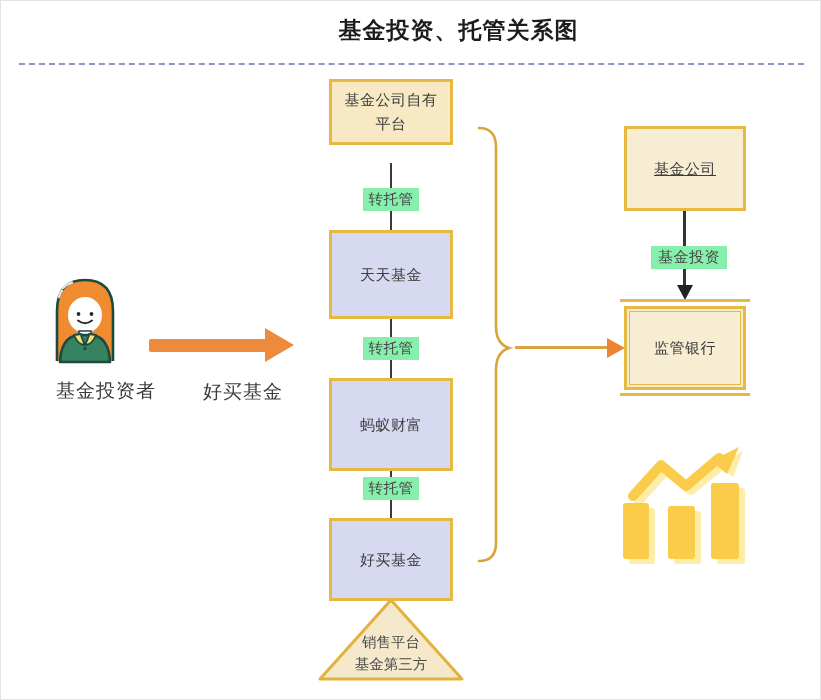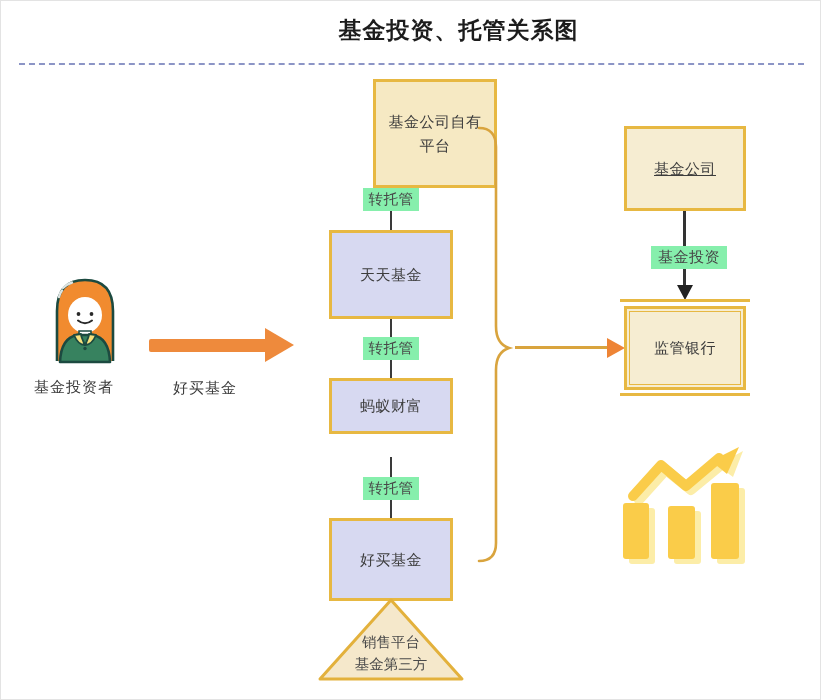--- a/index.html
+++ b/index.html
@@ -23,21 +23,21 @@
   }
   .cream{background:#f6e9c3;}
   .cream2{background:#f6edd2;}
   .lavender{background:#d7d9f1;}
   .vline{position:absolute;width:2px;background:#3a3a3a;}
   .edge-label{
     position:absolute;background:#86efac;text-align:center;
     font-size:14.5px;color:#474747;padding:2px 0;letter-spacing:0.5px;
   }
   .caption{
-    position:absolute;text-align:left;font-size:15px;color:#3b3b3b;letter-spacing:1px;
+    position:absolute;text-align:right;font-size:19px;color:#3b3b3b;letter-spacing:1px;
   }
   
   .arrow-shaft{position:absolute;left:148px;top:338px;width:118px;height:13px;background:#ee8a3c;border-radius:2px;}
   .arrow-head{
     position:absolute;left:264px;top:327px;width:0;height:0;
     border-top:17px solid transparent;border-bottom:17px solid transparent;
     border-left:29px solid #ee8a3c;
   }
   
   .gold-line{position:absolute;left:514px;top:345px;width:94px;height:3px;background:#d9a43e;}
@@ -87,31 +87,31 @@
   <div class="caption" style="left:33px;top:377px;width:122px;">基金投资者</div>
 
   <div class="arrow-shaft"></div>
   <div class="arrow-head"></div>
   <div class="caption" style="left:172px;top:378px;width:110px;">好买基金</div>
 
   <div class="vline" style="left:389px;top:162px;height:68px;"></div>
   <div class="vline" style="left:389px;top:317px;height:61px;"></div>
   <div class="vline" style="left:389px;top:456px;height:62px;"></div>
 
-  <div class="node cream" style="left:328px;top:78px;width:124px;height:109px;padding:0 11px;margin-left:44px;">
+  <div class="node cream" style="left:328px;top:78px;width:124px;height:66px;padding:0 11px;">
     <span>基金公司自有平台</span>
   </div>
   <div class="edge-label" style="left:362px;top:187px;width:56px;">转托管</div>
 
   <div class="node lavender" style="left:328px;top:229px;width:124px;height:89px;">
     <span>天天基金</span>
   </div>
   <div class="edge-label" style="left:362px;top:336px;width:56px;">转托管</div>
 
-  <div class="node lavender" style="left:328px;top:377px;width:124px;height:56px;">
+  <div class="node lavender" style="left:328px;top:377px;width:124px;height:93px;">
     <span>蚂蚁财富</span>
   </div>
   <div class="edge-label" style="left:362px;top:476px;width:56px;">转托管</div>
 
   <div class="node lavender" style="left:328px;top:517px;width:124px;height:83px;">
     <span>好买基金</span>
   </div>
 
   <svg style="left:316px;top:596px;" width="148" height="86" viewBox="0 0 148 86">
     <polygon points="74,3 145,82 3,82" fill="#f5e8cb" stroke="#e3b13c" stroke-width="3" stroke-linejoin="round"></polygon>

